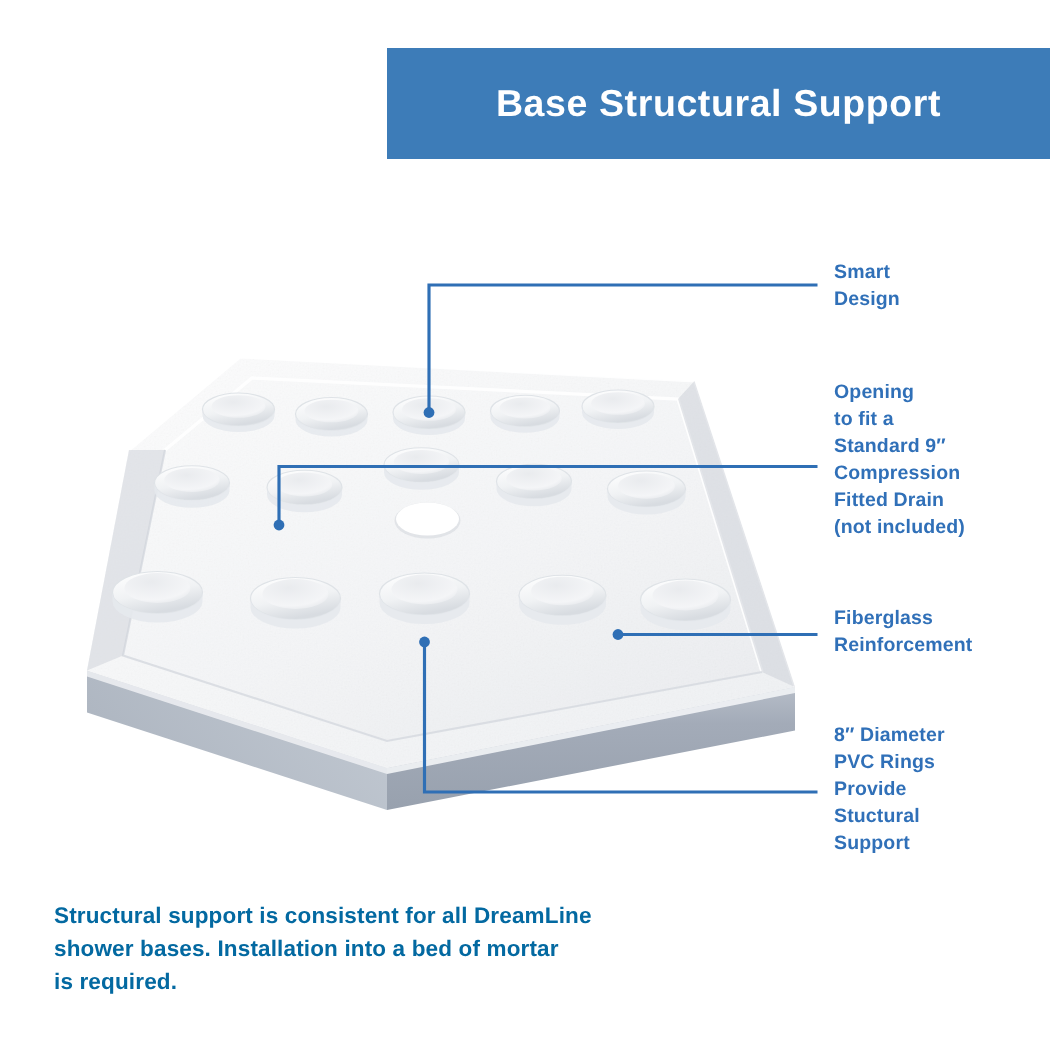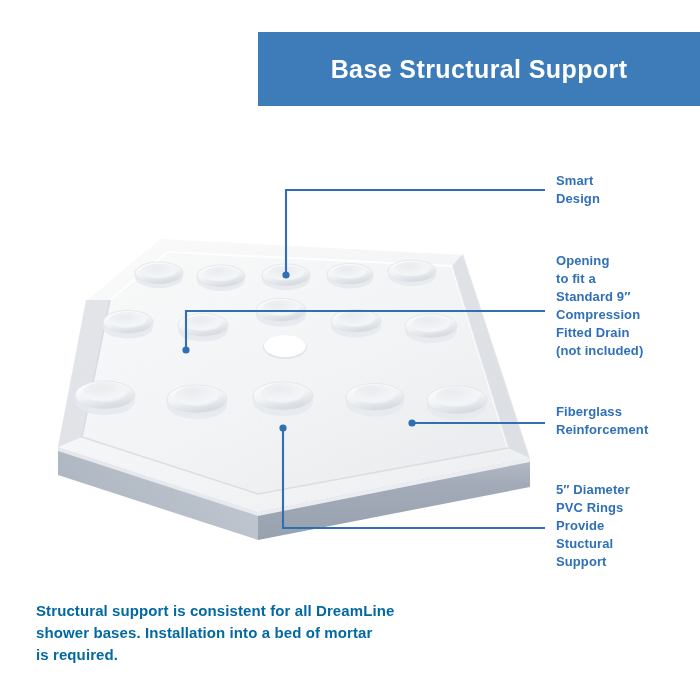--- a/index.html
+++ b/index.html
@@ -275,21 +275,21 @@
   <div class="callout" id="callout-smart-design">Smart
 Design</div>
   <div class="callout" id="callout-drain-opening">Opening
 to fit a
 Standard 9″
 Compression
 Fitted Drain
 (not included)</div>
   <div class="callout" id="callout-fiberglass">Fiberglass
 Reinforcement</div>
-  <div class="callout" id="callout-pvc-rings">5″ Diameter
+  <div class="callout" id="callout-pvc-rings">8″ Diameter
 PVC Rings
 Provide
 Stuctural
 Support</div>
 
   <div id="caption">Structural support is consistent for all DreamLine
 shower bases. Installation into a bed of mortar
 is required.</div>
 
 </div>

